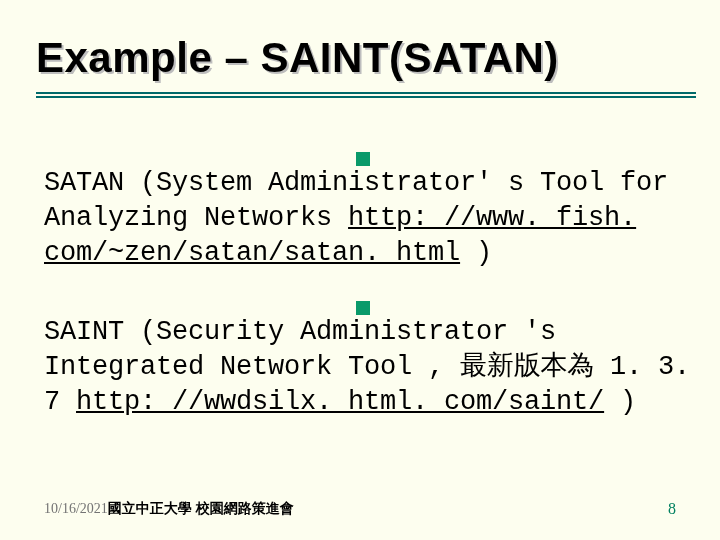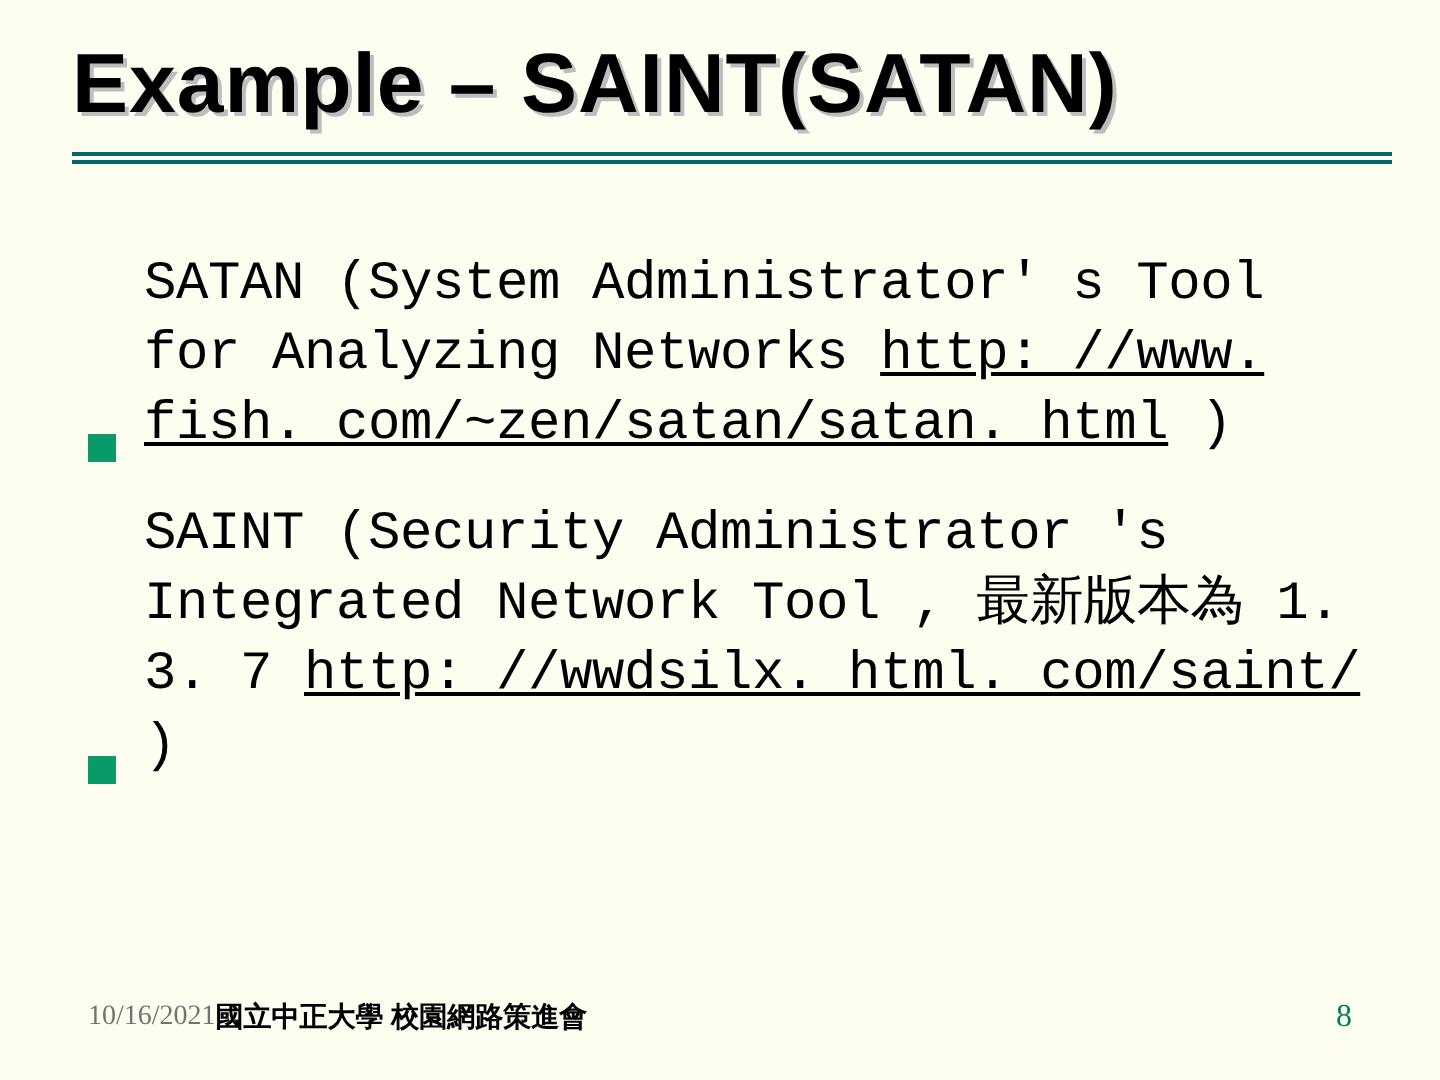--- a/index.html
+++ b/index.html
@@ -21,29 +21,31 @@
     border-bottom: 6px double #006a6a;
     margin-bottom: 44px;
   }
   .title {
     font-family: "Comic Sans MS", cursive, sans-serif;
     font-size: 42px;
     font-weight: bold;
     color: #000;
     text-shadow: 2px 2px 0 #bdbdbd;
     letter-spacing: 0.5px;
+    margin-top: 16px;
   }
   .bullets {
     list-style: none;
     padding-left: 8px;
   }
   .bullet {
     display: flex;
-    align-items: flex-end;
+    align-items: center;
     margin-bottom: 20px;
+    flex-direction: column;
   }
   .square {
     width: 14px;
     height: 14px;
     background: #0a9a6a;
     flex: 0 0 14px;
     margin-top: 10px;
     margin-right: 14px;
   }
   .btext {

